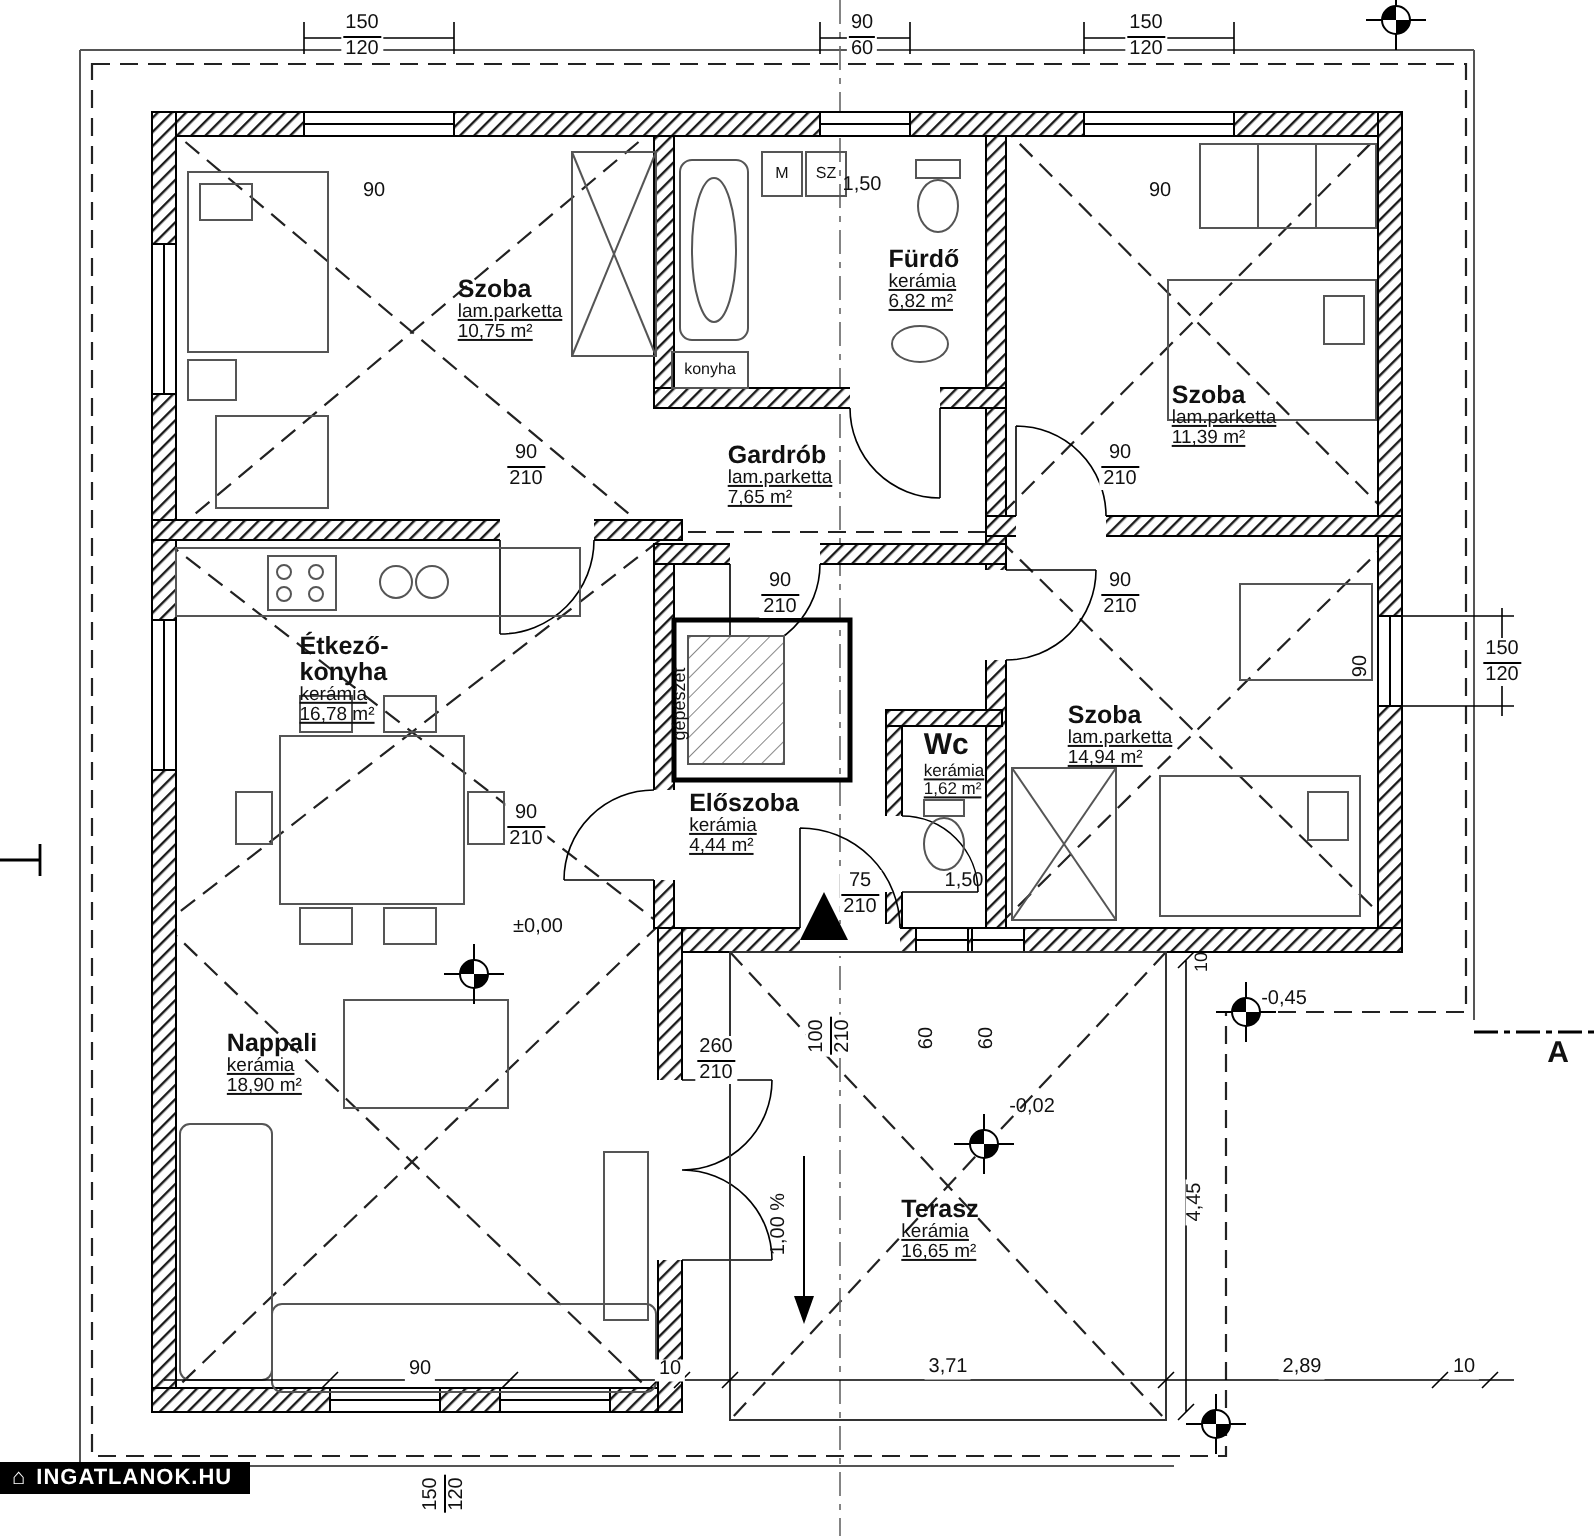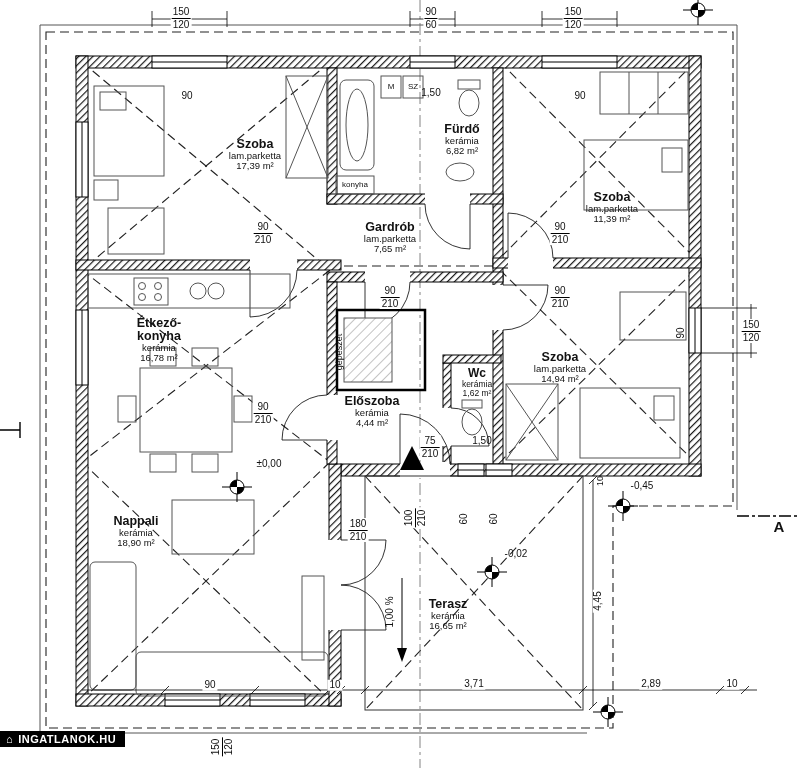--- a/index.html
+++ b/index.html
@@ -4,24 +4,24 @@
 <style>
   html,body{margin:0;padding:0;background:#fff;}
   .stage{position:relative;width:797px;height:768px;background:#fff;overflow:hidden;
          font-family:"Liberation Sans","DejaVu Sans",sans-serif;color:#111;}
   .stage svg{position:absolute;left:0;top:0;}
   .lb{position:absolute;transform:translate(-50%,-50%);font-size:10px;line-height:1.05;white-space:nowrap;}
   .bg{background:#fff;padding:0 2px;}
   .rot{transform:translate(-50%,-50%) rotate(-90deg);}
   .sm{font-size:8px;}
   .md{font-size:9px;}
-  .room{text-align:center;}
+  .room{}
   .room .nm{display:block;font-weight:bold;font-size:12.5px;white-space:pre-line;}
-  .room .sub{display:block;font-size:9.5px;}
-  .room.tiny .nm{font-size:12px;}
+  .room .sub{display:block;font-size:9.5px;text-decoration:underline;}
+  .room.tiny .nm{font-size:15px;}
   .room.tiny .sub{font-size:8.5px;}
   .frac{position:absolute;transform:translate(-50%,-50%);display:flex;flex-direction:column;
         align-items:center;font-size:10px;line-height:1.15;background:#fff;padding:0 1px;}
   .frac .b{border-top:1px solid #000;padding:0 1px;}
   .frac.rot{transform:translate(-50%,-50%) rotate(-90deg);}
   .sec{font-size:15px;font-weight:bold;}
   .wm{position:absolute;left:0;top:731px;background:#000;color:#fff;font-weight:bold;
       font-size:11px;padding:2px 9px 2px 6px;display:flex;gap:5px;align-items:center;letter-spacing:.5px;}
   .wm .ico{font-size:11px;}
 </style>
@@ -279,38 +279,38 @@
 
   <g stroke="#000" stroke-width="1.4" fill="none">
     <path d="M737,516 H797" stroke-dasharray="12 3 3 3"></path>
     <path d="M0,430 H20 M20,422 V438"></path>
   </g>
 </svg>
 
 <div class="lb room" style="left:255px;top:155px">
   <span class="nm">Szoba</span>
   <span class="sub">lam.parketta</span>
-  <span class="sub">17,39 m²</span>
+  <span class="sub">10,75 m²</span>
 </div>
 <div class="lb room" style="left:462px;top:140px">
   <span class="nm">Fürdő</span>
   <span class="sub">kerámia</span>
   <span class="sub">6,82 m²</span>
 </div>
 <div class="lb room" style="left:612px;top:208px">
   <span class="nm">Szoba</span>
   <span class="sub">lam.parketta</span>
   <span class="sub">11,39 m²</span>
 </div>
 <div class="lb room" style="left:390px;top:238px">
   <span class="nm">Gardrób</span>
   <span class="sub">lam.parketta</span>
   <span class="sub">7,65 m²</span>
 </div>
-<div class="lb room" style="left:159px;top:340px">
+<div class="lb room" style="left:172px;top:340px">
   <span class="nm">Étkező-
 konyha</span>
   <span class="sub">kerámia</span>
   <span class="sub">16,78 m²</span>
 </div>
 <div class="lb room" style="left:560px;top:368px">
   <span class="nm">Szoba</span>
   <span class="sub">lam.parketta</span>
   <span class="sub">14,94 m²</span>
 </div>
@@ -322,21 +322,21 @@
 <div class="lb room" style="left:372px;top:412px">
   <span class="nm">Előszoba</span>
   <span class="sub">kerámia</span>
   <span class="sub">4,44 m²</span>
 </div>
 <div class="lb room" style="left:136px;top:532px">
   <span class="nm">Nappali</span>
   <span class="sub">kerámia</span>
   <span class="sub">18,90 m²</span>
 </div>
-<div class="lb room" style="left:448px;top:615px">
+<div class="lb room" style="left:470px;top:615px">
   <span class="nm">Terasz</span>
   <span class="sub">kerámia</span>
   <span class="sub">16,65 m²</span>
 </div>
 
 <div class="frac" style="left:181px;top:18px">
   <span>150</span>
   <span class="b">120</span>
 </div>
 <div class="frac" style="left:431px;top:18px">
@@ -365,21 +365,21 @@
 </div>
 <div class="frac" style="left:263px;top:413px">
   <span>90</span>
   <span class="b">210</span>
 </div>
 <div class="frac" style="left:430px;top:447px">
   <span>75</span>
   <span class="b">210</span>
 </div>
 <div class="frac" style="left:358px;top:530px">
-  <span>180</span>
+  <span>260</span>
   <span class="b">210</span>
 </div>
 <div class="frac rot" style="left:415px;top:518px">
   <span>100</span>
   <span class="b">210</span>
 </div>
 <div class="frac" style="left:751px;top:331px">
   <span>150</span>
   <span class="b">120</span>
 </div>
@@ -397,21 +397,21 @@
 <div class="lb rot" style="left:464px;top:519px">60</div>
 <div class="lb rot" style="left:494px;top:519px">60</div>
 <div class="lb rot bg" style="left:598px;top:601px">4,45</div>
 <div class="lb bg" style="left:210px;top:685px">90</div>
 <div class="lb bg" style="left:335px;top:685px">10</div>
 <div class="lb bg" style="left:474px;top:684px">3,71</div>
 <div class="lb bg" style="left:651px;top:684px">2,89</div>
 <div class="lb bg" style="left:732px;top:684px">10</div>
 
 <div class="lb" style="left:269px;top:464px">±0,00</div>
-<div class="lb" style="left:642px;top:486px">-0,45</div>
+<div class="lb" style="left:642px;top:500px">-0,45</div>
 <div class="lb" style="left:516px;top:554px">-0,02</div>
 
 <div class="lb rot" style="left:390px;top:612px">1,00 %</div>
 <div class="lb sec" style="left:779px;top:527px">A</div>
 <div class="lb sm" style="left:355px;top:185px">konyha</div>
 <div class="lb rot md" style="left:340px;top:352px">gépészet</div>
 <div class="lb sm" style="left:391px;top:87px">M</div>
 <div class="lb sm" style="left:413px;top:87px">SZ</div>
 
 <div class="wm">

